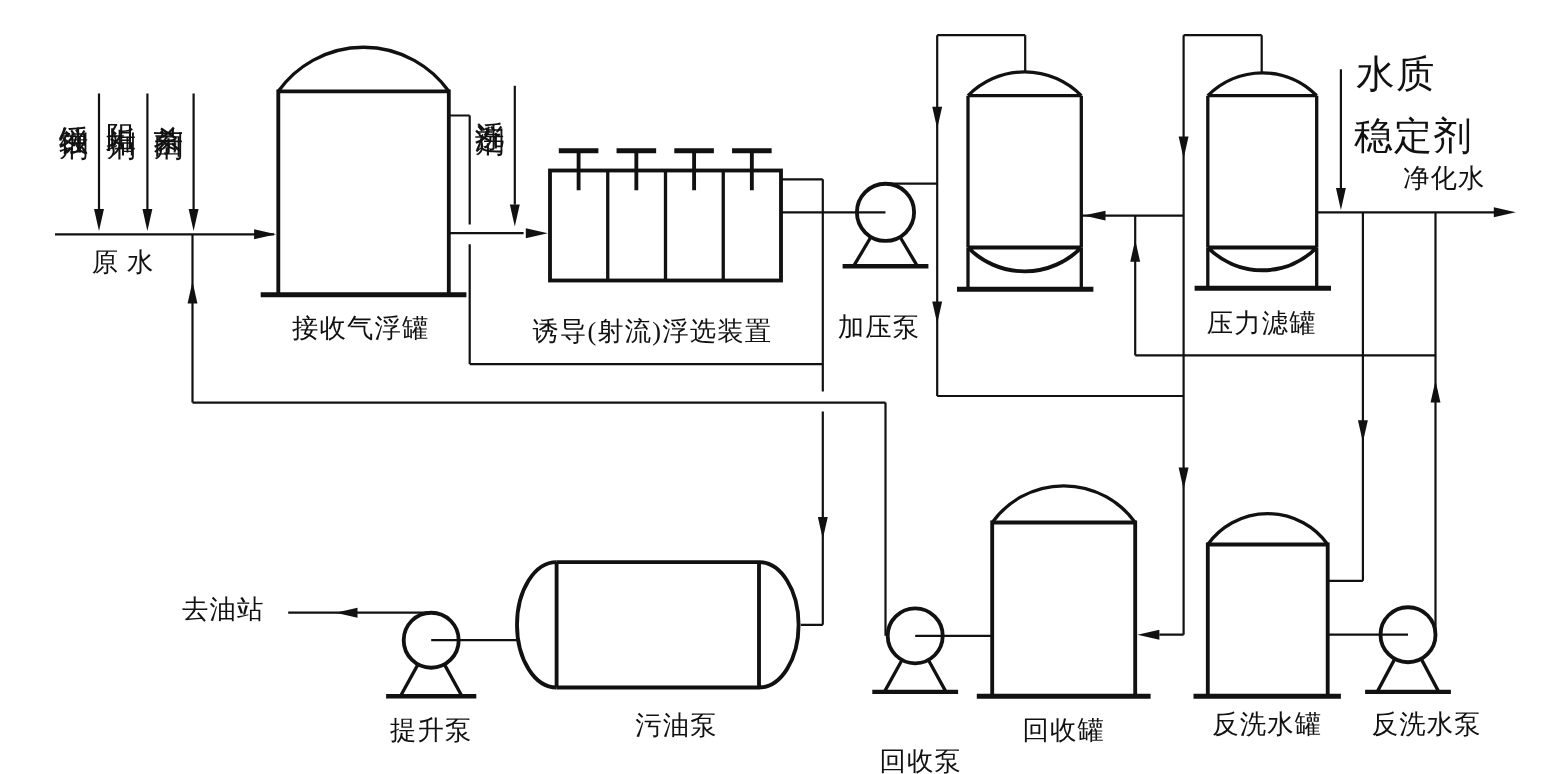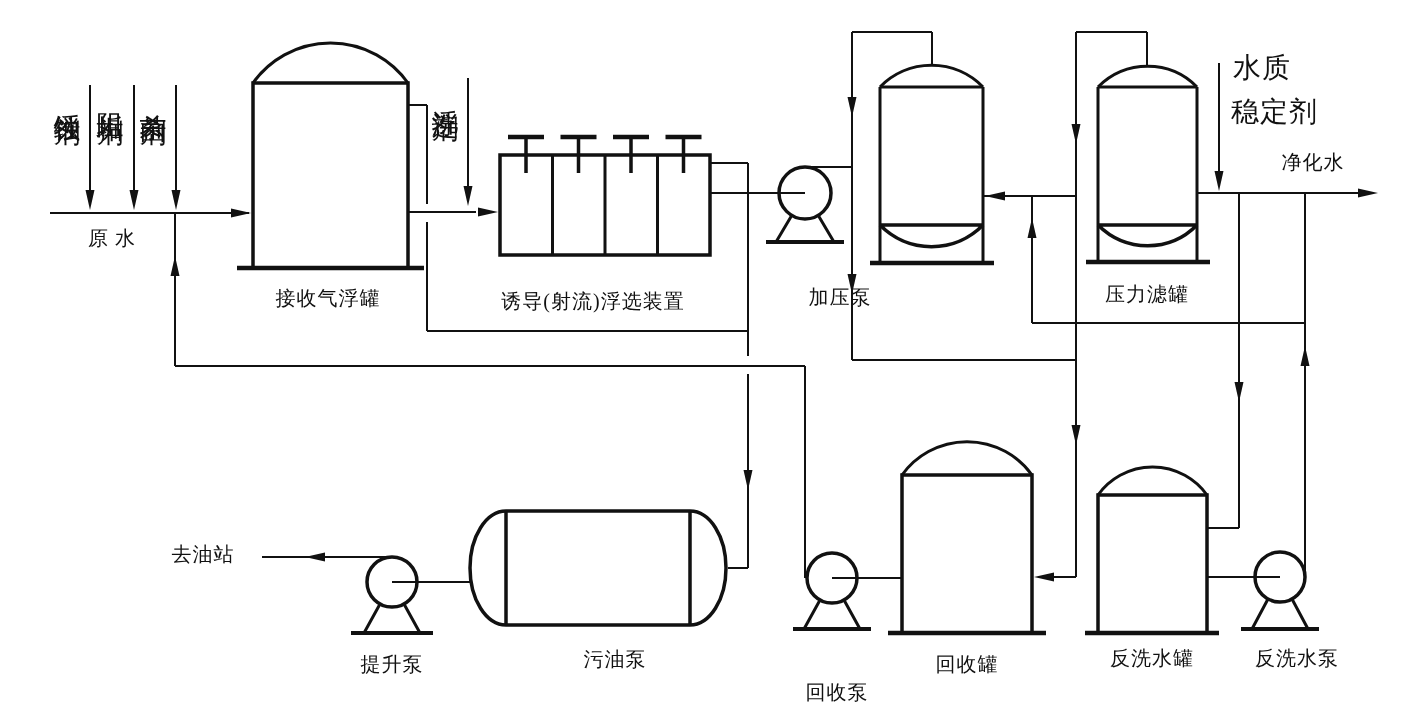--- a/index.html
+++ b/index.html
@@ -1,21 +1,21 @@
 <!DOCTYPE html>
 <html><head>
 <meta charset="utf-8">
 <style>
   html,body{margin:0;padding:0;background:#ffffff;}
   .canvas{position:relative;width:1418px;height:704px;background:#fff;overflow:hidden;
           font-family:"Liberation Serif","DejaVu Serif",serif;color:#111;}
   .canvas svg{position:absolute;left:0;top:0;}
   .lbl{position:absolute;white-space:nowrap;color:#111;}
-  .h{font-size:20px;transform:translate(-50%,-50%);letter-spacing:1px;}
-  .hl{font-size:28px;transform:translate(0,-50%);letter-spacing:1px;}
+  .h{font-size:24px;transform:translate(-50%,-50%);letter-spacing:1px;}
+  .hl{font-size:35px;transform:translate(0,-50%);letter-spacing:1px;}
   .v{writing-mode:vertical-rl;text-orientation:upright;font-size:27px;letter-spacing:2px;line-height:1;}
   svg path, svg rect, svg circle{fill:none;stroke:#111;}
   svg polygon{fill:#111;stroke:none;}
   .p{stroke-width:2;}
   .w3{stroke-width:3;}
   .w35{stroke-width:3.5;}
   .w4{stroke-width:4;}
   .w45{stroke-width:4.5;}
 </style>
 </head>
@@ -206,24 +206,24 @@
 
 </svg>
 
 <div class="lbl v" style="left:53px;top:92px">缓蚀剂</div>
 <div class="lbl v" style="left:96px;top:92px">阻垢剂</div>
 <div class="lbl v" style="left:139px;top:92px">杀菌剂</div>
 <div class="lbl h" style="left:112px;top:238px">原 水</div>
 <div class="lbl v" style="left:431px;top:88px">浮选剂</div>
 <div class="lbl h" style="left:593px;top:301px">诱导(射流)浮选装置</div>
 <div class="lbl h" style="left:328px;top:298px">接收气浮罐</div>
-<div class="lbl h" style="left:840px;top:297px">加压泵</div>
+<div class="lbl h" style="left:799px;top:297px">加压泵</div>
 <div class="lbl h" style="left:1147px;top:294px">压力滤罐</div>
 <div class="lbl hl" style="left:1233px;top:68px">水质</div>
-<div class="lbl hl" style="left:1231px;top:112px">稳定剂</div>
+<div class="lbl hl" style="left:1231px;top:124px">稳定剂</div>
 <div class="lbl h" style="left:1313px;top:162px">净化水</div>
 <div class="lbl h" style="left:203px;top:554px">去油站</div>
 <div class="lbl h" style="left:392px;top:664px">提升泵</div>
 <div class="lbl h" style="left:615px;top:659px">污油泵</div>
 <div class="lbl h" style="left:837px;top:692px">回收泵</div>
 <div class="lbl h" style="left:967px;top:664px">回收罐</div>
 <div class="lbl h" style="left:1152px;top:658px">反洗水罐</div>
 <div class="lbl h" style="left:1297px;top:658px">反洗水泵</div>
 
 </div>

